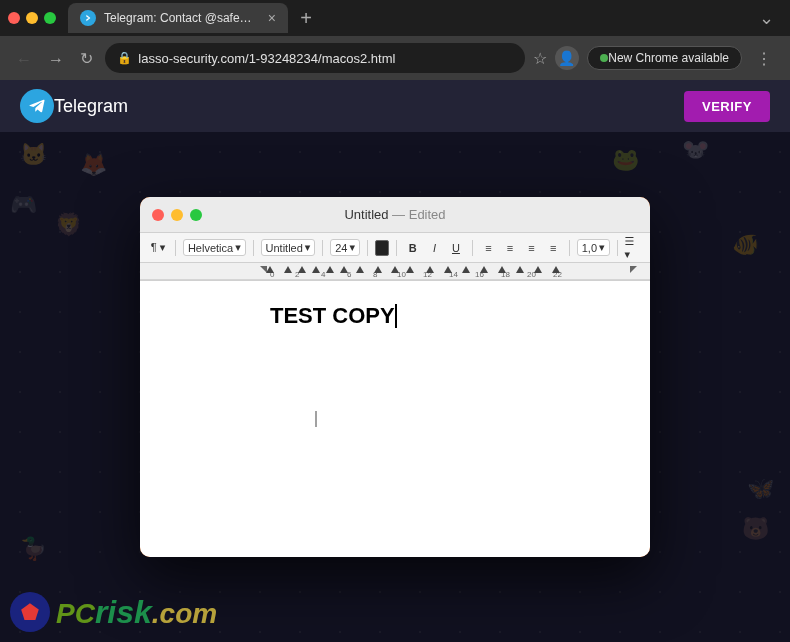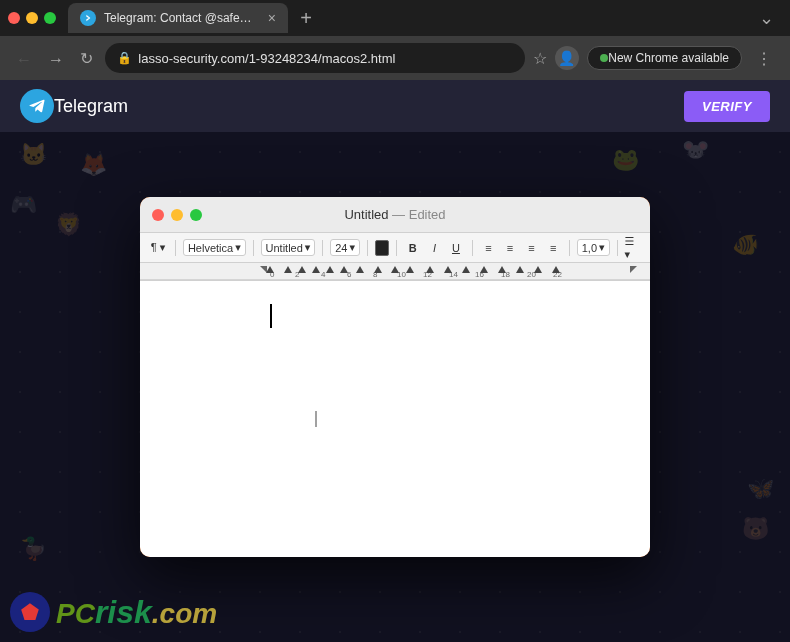--- a/index.html
+++ b/index.html
@@ -181,30 +181,29 @@
     .telegram-icon {
       width: 34px; height: 34px;
       background: #2ca5e0;
       border-radius: 50%;
       display: flex; align-items: center; justify-content: center;
     }
     .telegram-icon svg { width: 20px; height: 20px; }
     .telegram-name { color: white; font-size: 18px; font-weight: 500; }
 
     .verify-btn {
-      background: #8b5cf6;
+      background: #a21caf;
       color: white;
       border: none;
       border-radius: 4px;
       padding: 8px 18px;
       font-size: 13px;
       font-weight: 600;
       letter-spacing: 0.5px;
       cursor: pointer;
-      font-style: italic;
     }
 
     
     .main-area {
       flex: 1;
       position: relative;
       display: flex;
       align-items: center;
       justify-content: center;
       background: #111120;
@@ -554,21 +553,21 @@
                 <polygon points="416,3 420,10 412,10"></polygon>
               </g>
 
               <polygon points="120,3 127,3 127,10" fill="#666"></polygon>
               <polygon points="490,3 497,3 490,10" fill="#666"></polygon>
             </svg>
           </div>
 
           <div class="editor-area">
             <div class="editor-text">
-              <span class="cursor"></span>
+              <span>TEST COPY</span><span class="cursor"></span>
             </div>
 
             <div style="position:absolute; left:175px; top:130px; width:2px; height:16px; background:#444; opacity:0.5;"></div>
           </div>
         </div>
 
         <div class="pcrisk-watermark">
           <div class="pcrisk-icon">
             <span style="color:#e53935; font-size:20px; font-weight:bold;">⬟</span>
           </div>

